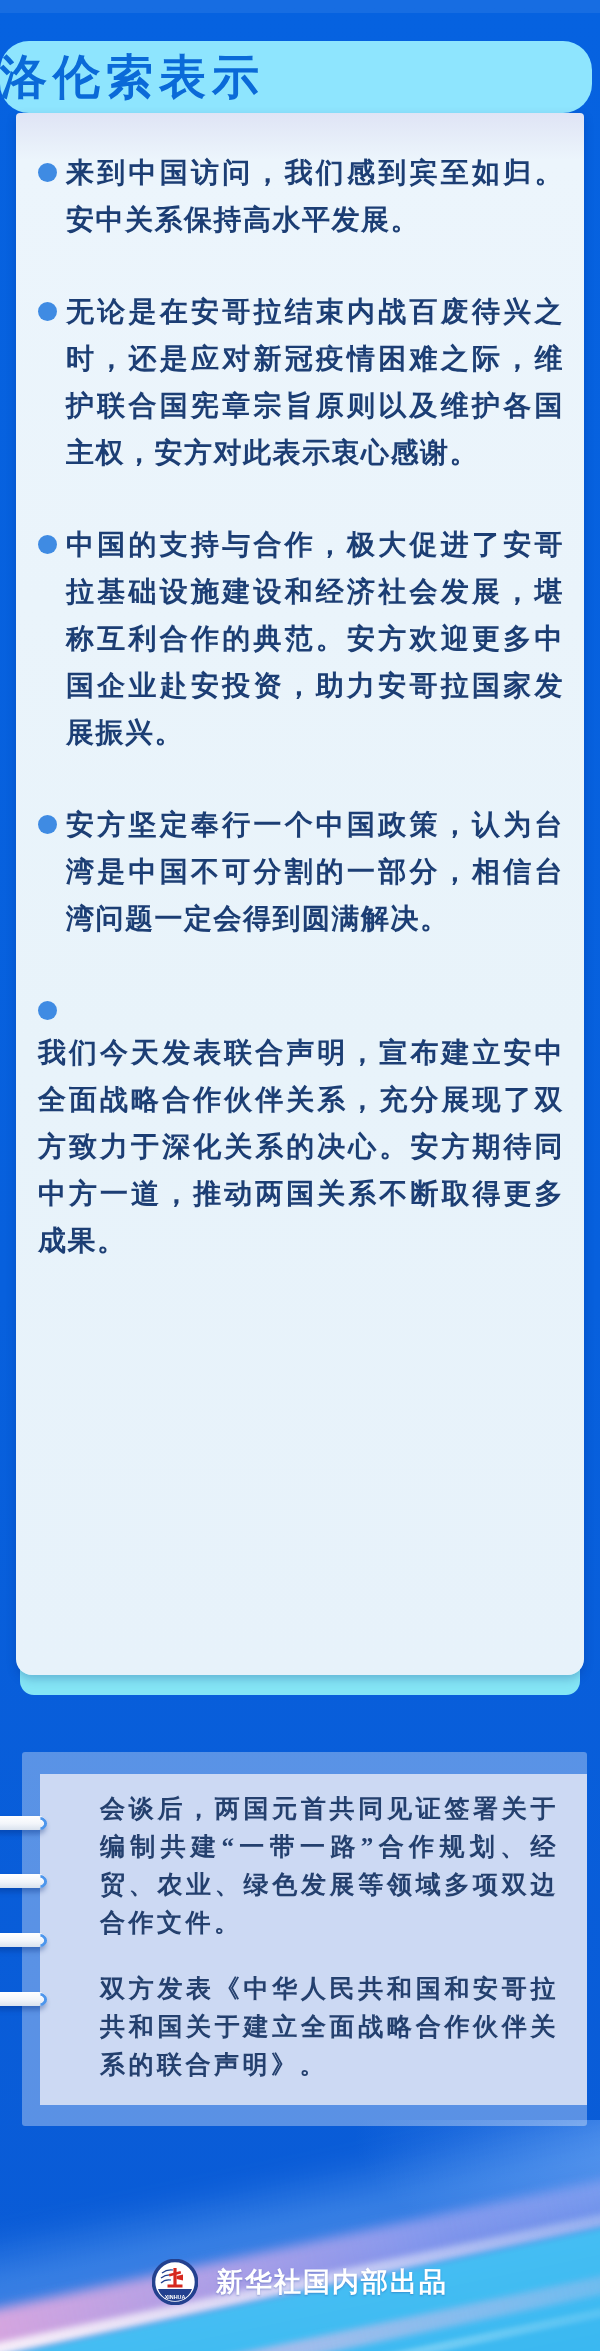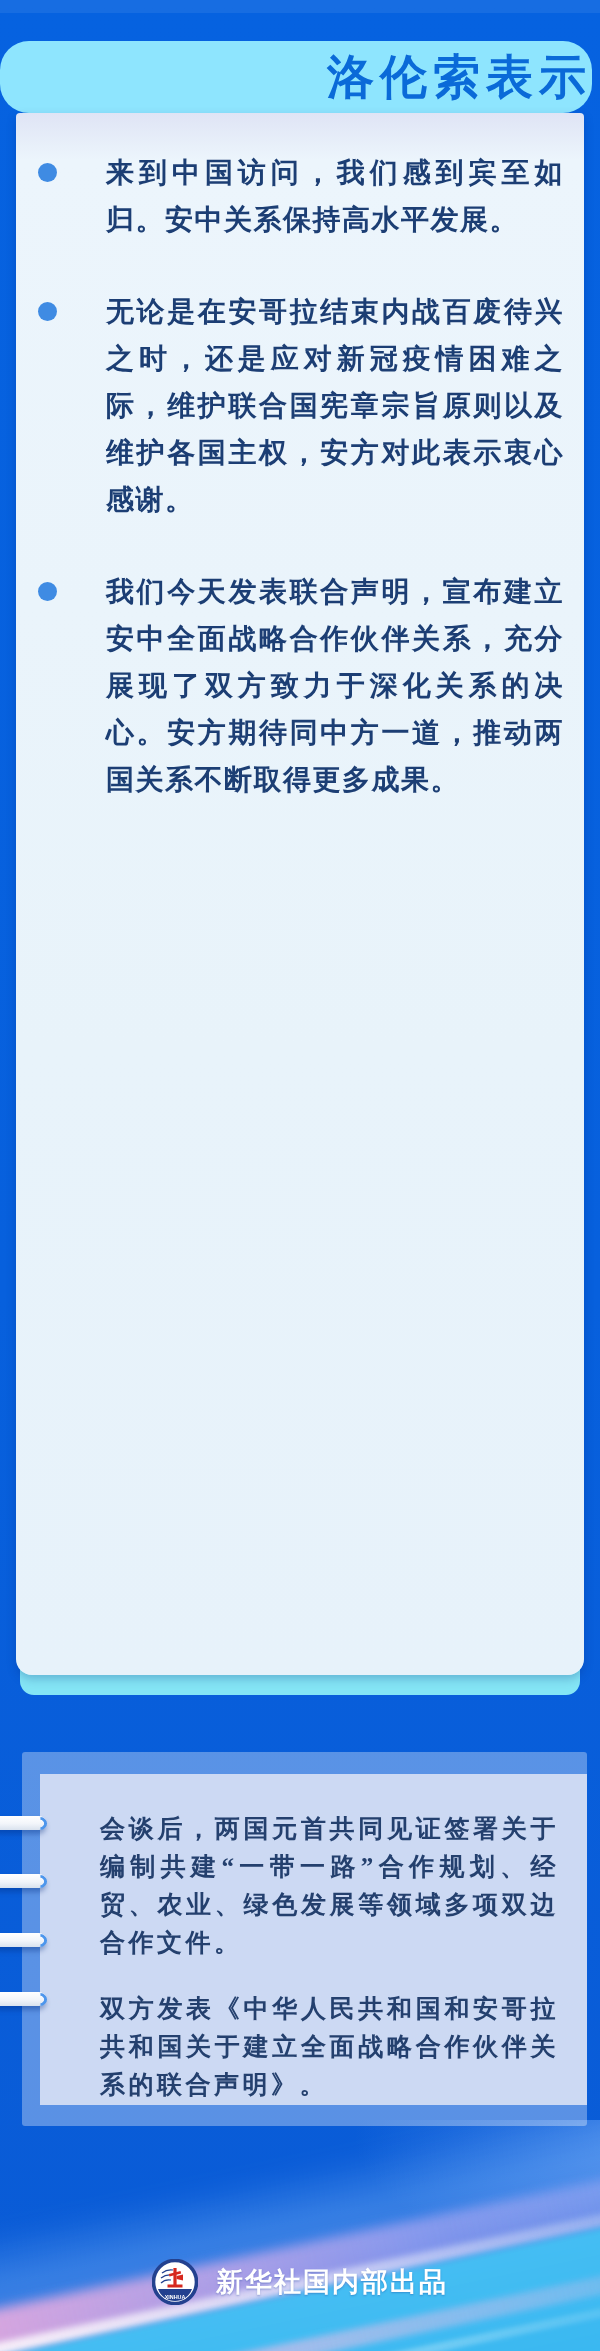--- a/index.html
+++ b/index.html
@@ -4,53 +4,53 @@
 <style>
   html,body{margin:0;padding:0;background:#0a2a66;}
   .poster{
     position:relative;width:600px;height:2351px;margin:0 auto;overflow:hidden;
     background:linear-gradient(180deg,#0662e0 0%,#0760dd 55%,#0a5bd6 100%);
     font-family:"Liberation Serif","DejaVu Serif",serif;
   }
   .top-strip{position:absolute;left:0;top:0;width:600px;height:13px;background:rgba(255,255,255,0.07);}
   .title-banner{
     position:absolute;left:0;top:41px;width:592px;height:72px;
-    background:#8ee5fe;display:flex;align-items:center;justify-content:flex-end;border-radius:29px;
+    background:#8ee5fe;display:flex;align-items:center;justify-content:flex-start;border-radius:29px;
   }
   .title-banner .title{
     font-size:47px;font-weight:700;color:#0a6ad8;letter-spacing:6px;line-height:1;
   }
   .main-card{
     position:absolute;left:16px;top:113px;width:568px;height:1562px;z-index:2;
     background:linear-gradient(180deg,#dfe4f5 0%,#ecf5fc 3%,#e8f3fa 60%,#e7f2fa 100%);
     border-radius:4px 4px 16px 16px;
     box-shadow:0 4px 10px rgba(3,40,120,0.25);
     box-sizing:border-box;padding:36px 20px 40px 22px;
   }
   .card-edge{
     position:absolute;left:20px;top:1650px;width:560px;height:45px;z-index:1;
     background:#84e5f5;border-radius:14px;
   }
   .bullet-item{display:flex;gap:9px;margin-bottom:45px;}
-  .bullet-item:last-child{margin-bottom:0;}
+  .bullet-item:last-child{margin-bottom:0;flex-direction:column;}
   .bullet-dot{
     flex:0 0 auto;width:19px;height:19px;border-radius:50%;
     background:#3f8be3;margin-top:14px;
   }
   .bullet-text{
     flex:1 1 auto;font-size:28px;line-height:47px;font-weight:700;color:#1c3e74;
-    text-align:justify;text-justify:inter-character;letter-spacing:1.5px;margin-left:40px;
+    text-align:justify;text-justify:inter-character;letter-spacing:1.5px;
   }
   .notepad-outer{
     position:absolute;left:22px;top:1752px;width:565px;height:374px;z-index:2;
     background:rgba(255,255,255,0.33);border-radius:3px;
   }
   .notepad-inner{
     position:absolute;left:40px;top:1774px;width:547px;height:331px;z-index:3;
-    background:#ccd9f3;box-sizing:border-box;padding:36px 28px 20px 60px;
+    background:#ccd9f3;box-sizing:border-box;padding:16px 28px 20px 60px;
   }
   .notepad-inner p{
     margin:0 0 28px 0;font-size:25px;line-height:38px;color:#24406e;font-weight:600;
     text-align:justify;text-justify:inter-character;letter-spacing:3.5px;
   }
   .notepad-inner p:last-child{margin-bottom:16px;}
   .spiral-ring{
     position:absolute;left:-8px;width:54px;height:14px;z-index:4;
     background:linear-gradient(180deg,#ffffff 0%,#f2f5fa 55%,#d9e2ee 100%);
     border-radius:9px;box-shadow:0 4px 5px rgba(3,40,120,0.35);
@@ -100,20 +100,28 @@
     <div class="bullet-item">
       <span class="bullet-dot"></span>
       <span class="bullet-text">来到中国访问，我们感到宾至如归。安中关系保持高水平发展。</span>
     </div>
     <div class="bullet-item">
       <span class="bullet-dot"></span>
       <span class="bullet-text">无论是在安哥拉结束内战百废待兴之时，还是应对新冠疫情困难之际，维护联合国宪章宗旨原则以及维护各国主权，安方对此表示衷心感谢。</span>
     </div>
     <div class="bullet-item">
       <span class="bullet-dot"></span>
+      <span class="bullet-text">中国的支持与合作，极大促进了安哥拉基础设施建设和经济社会发展，堪称互利合作的典范。安方欢迎更多中国企业赴安投资，助力安哥拉国家发展振兴。</span>
+    </div>
+    <div class="bullet-item">
+      <span class="bullet-dot"></span>
+      <span class="bullet-text">安方坚定奉行一个中国政策，认为台湾是中国不可分割的一部分，相信台湾问题一定会得到圆满解决。</span>
+    </div>
+    <div class="bullet-item">
+      <span class="bullet-dot"></span>
       <span class="bullet-text">我们今天发表联合声明，宣布建立安中全面战略合作伙伴关系，充分展现了双方致力于深化关系的决心。安方期待同中方一道，推动两国关系不断取得更多成果。</span>
     </div>
   </div>
 
   <div class="notepad-outer"></div>
   <div class="notepad-inner">
     <p>会谈后，两国元首共同见证签署关于编制共建“一带一路”合作规划、经贸、农业、绿色发展等领域多项双边合作文件。</p>
     <p>双方发表《中华人民共和国和安哥拉共和国关于建立全面战略合作伙伴关系的联合声明》。</p>
   </div>
   <div class="spiral-ring" style="top:1816px"></div>

